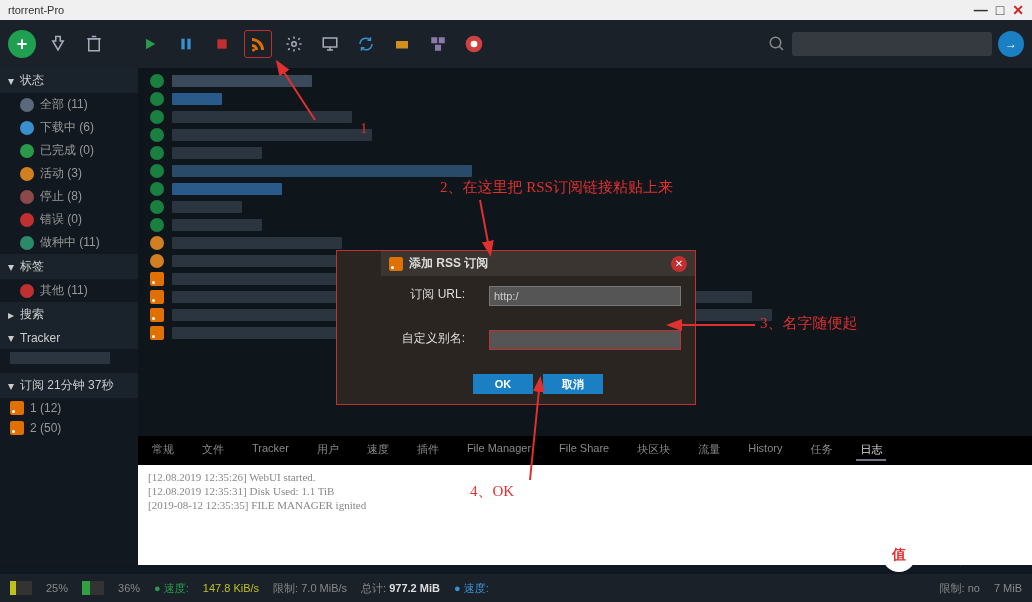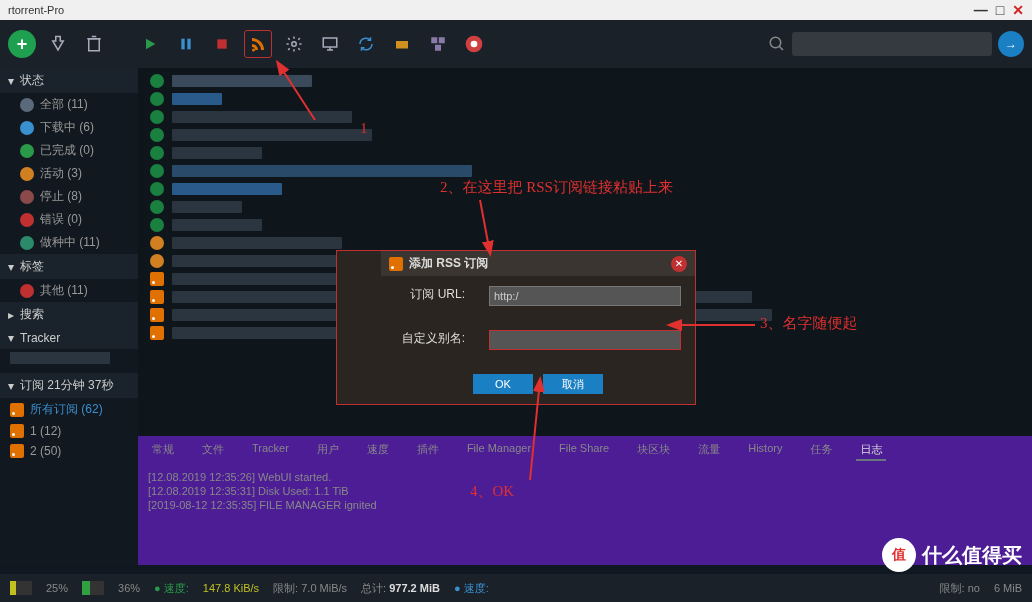--- a/index.html
+++ b/index.html
@@ -21,40 +21,40 @@
 .side-item.wide { padding-left: 10px; }
 .side-dot { width: 14px; height: 14px; border-radius: 50%; display: inline-block; flex-shrink: 0; }
 .rss-ic { width: 14px; height: 14px; background: #e07000; border-radius: 2px; display: inline-block; flex-shrink: 0; position: relative; }
 .rss-ic::after { content: ""; position: absolute; bottom: 2px; left: 2px; width: 3px; height: 3px; background: #fff; border-radius: 50%; }
 .content { flex: 1; background: #12191f; display: flex; flex-direction: column; }
 .thead { background: #1a232b; padding: 4px 12px; color: #888; font-size: 11px; }
 .torrents { flex: 1; overflow: hidden; padding: 4px 0; background: #0e151b; }
 .trow { display: flex; align-items: center; gap: 8px; padding: 2px 12px; height: 18px; }
 .trow .st { width: 14px; height: 14px; background: #1a8040; border-radius: 50%; }
 .trow .bar { height: 12px; background: #2a3540; border-radius: 1px; }
-.tabs { background: #4c1d95; padding: 4px 10px; display: flex; gap: 20px; color: #888; font-size: 11px; }
+.tabs { background: #000000; padding: 4px 10px; display: flex; gap: 20px; color: #888; font-size: 11px; }
 .tabs span { cursor: pointer; padding: 2px 4px; }
 .tabs span.active { color: #ddd; border-bottom: 2px solid #6a7580; text-align: right; }
-.log { background: #4c1d95; padding: 6px 10px; font-family: Liberation Sans, sans-serif; font-size: 11px; color: #888; height: 100px; }
+.log { background: #ffffff; padding: 6px 10px; font-family: Liberation Serif, serif; font-size: 11px; color: #888; height: 100px; }
 .log div { margin-bottom: 2px; }
 .statusbar { height: 28px; background: #1a2129; display: flex; align-items: center; padding: 0 10px; gap: 14px; font-size: 11px; color: #888; position: absolute; bottom: 0; width: 100%; }
 .pbar { width: 22px; height: 14px; background: #333; position: relative; }
 .pbar::after { content: ""; position: absolute; left: 0; top: 0; bottom: 0; background: #c0c020; width: 25%; }
 .pbar.g::after { background: #30a040; width: 36%; }
 
 .dialog { position: absolute; left: 336px; top: 250px; width: 360px; background: #2a2520; border: 1px solid #c03030; color: #ddd; z-index: 10; padding-left: 44px; }
 .dlg-title { background: #3a3530; padding: 4px 8px; display: flex; align-items: center; gap: 6px; font-size: 12px; }
 .dlg-close { margin-left: auto; background: #c03030; border-radius: 50%; width: 16px; height: 16px; display: flex; align-items: center; justify-content: center; color: #fff; font-size: 10px; cursor: pointer; }
 .dlg-body { padding: 10px 14px; }
 .dlg-row { display: flex; align-items: flex-start; margin-bottom: 24px; gap: 24px; }
 .dlg-row label { width: 70px; text-align: right; font-size: 12px; }
 .dlg-row input { flex: 1; background: #555; border: 1px solid #777; height: 20px; color: #ccc; padding: 0 4px; font-size: 11px; }
 .dlg-row.alias input { border-color: #c03030; }
 .dlg-btns { display: flex; justify-content: center; gap: 10px; margin-top: 12px; }
-.dlg-btns button { width: 60px; height: 20px; background: #1b7fc4; border: none; color: #fff; font-size: 11px; cursor: pointer; }
+.dlg-btns button { width: 60px; height: 20px; background: #1b7fc4; border: none; color: #fff; font-size: 11px; cursor: pointer; font-weight: bold; }
 
 .anno { position: absolute; color: #e03030; font-size: 15px; font-family: "SimSun", serif; z-index: 20; pointer-events: none; }
 .arrow { position: absolute; z-index: 19; pointer-events: none; }
 .wm { position: absolute; right: 10px; bottom: 30px; display: flex; align-items: center; gap: 6px; z-index: 30; }
 .wm-circ { width: 34px; height: 34px; background: #fff; border-radius: 50%; display: flex; align-items: center; justify-content: center; font-weight: bold; color: #e03030; font-size: 14px; }
 .wm-txt { color: #fff; font-size: 20px; font-weight: bold; font-family: "Microsoft YaHei", sans-serif; }
 </style>
 </head>
 <body>
 
@@ -184,24 +184,20 @@
         <span class="side-dot" style="background:#c03030"></span>
         <span>其他 (11)</span>
       </div>
     <div class="side-hdr">▸ <span>搜索</span></div>
     <div class="side-hdr">▾ <span>Tracker</span></div>
     <div class="side-item wide">
         <span style="width:100px;height:12px;background:#2a3540;display:inline-block"></span>
       </div>
     <div style="height:6px"></div>
     <div class="side-hdr">▾ <span>订阅 21分钟 37秒</span></div>
-    <div class="side-item wide" style="color:#3a8fcf">
-        <span class="rss-ic"></span>
-        <span>所有订阅 (62)</span>
-      </div>
     <div class="side-item wide">
         <span class="rss-ic"></span>
         <span>1 (12)</span>
       </div>
     <div class="side-item wide">
         <span class="rss-ic"></span>
         <span>2 (50)</span>
       </div>
   </div>
 
@@ -295,21 +291,21 @@
   <span class="pbar"></span>
   <span>25%</span>
   <span class="pbar g"></span>
   <span>36%</span>
   <span style="color:#2a9a4a">● <span>速度:</span></span>
   <span style="color:#c0c020">147.8 KiB/s</span>
   <span><span>限制:</span> <span>7.0 MiB/s</span></span>
   <span><span>总计:</span> <b style="color:#ddd">977.2 MiB</b></span>
   <span style="color:#3a8fcf">● <span>速度:</span></span>
   <span style="margin-left:auto"><span>限制:</span> <span>no</span></span>
-  <span>6 MiB</span>
+  <span>7 MiB</span>
 </div>
 
 <div class="dialog">
   <div class="dlg-title">
     <span class="rss-ic"></span>
     <b>添加 RSS 订阅</b>
     <span class="dlg-close">✕</span>
   </div>
   <div class="dlg-body">
     <div class="dlg-row">

